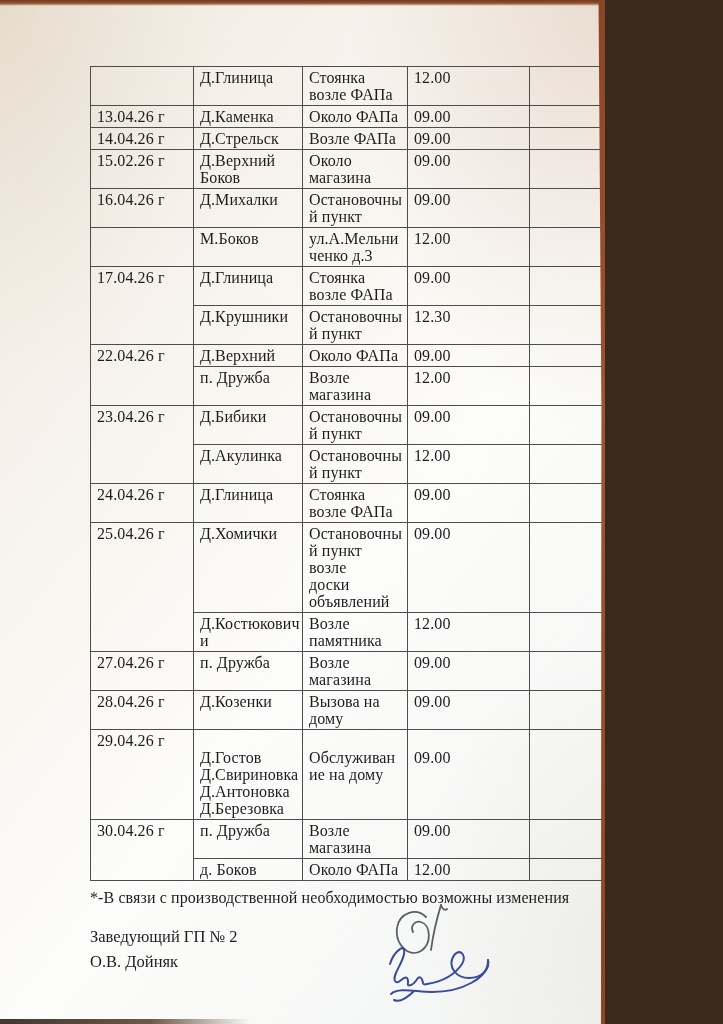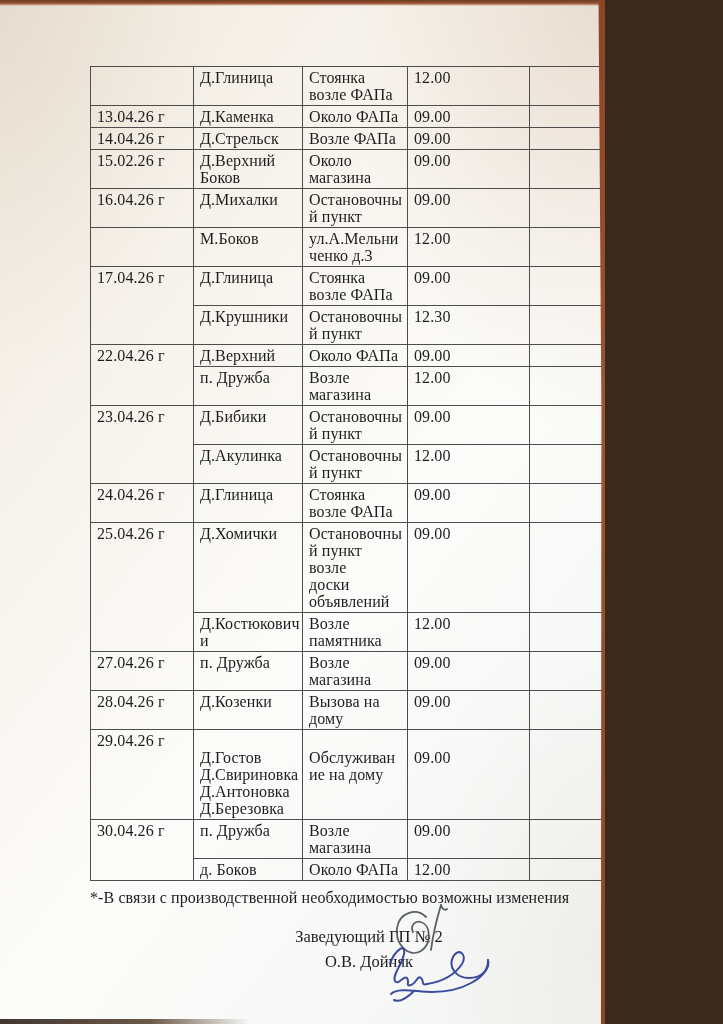--- a/index.html
+++ b/index.html
@@ -43,21 +43,21 @@
     font-size:16px; line-height:17px;
     white-space:pre-line;
     color:var(--text,#1d1d1f);
     letter-spacing:.1px;
   }
   .footnote {
     margin:7px 16px 0 90px; font-size:16px; line-height:20px;
     color:var(--text,#1d1d1f); letter-spacing:.1px;
   }
   .sig-block { position:relative; margin:16px 75px 0 90px; }
-  .sig-row { display:flex; align-items:center; font-size:16.5px; line-height:25px;flex-direction:column; }
+  .sig-row { display:flex; align-items:center; font-size:16.5px; line-height:25px; }
   .sig-title { flex:1 1 auto; }
   .sig-name { flex:0 0 145px; text-align:left; }
   .sig-ink { position:absolute; pointer-events:none; fill:none; stroke:currentColor;
              stroke-linecap:round; stroke-linejoin:round; }
   .sig1 { left:300px; top:-22px; width:62px; height:60px; color:var(--ink_dark,#4a4f58);
           stroke-width:1.8; opacity:.9; }
   .sig2 { left:292px; top:10px; width:128px; height:70px; color:var(--ink_blue,#2b3d97);
           stroke-width:2; opacity:.92; }
 </style>
 </head>

